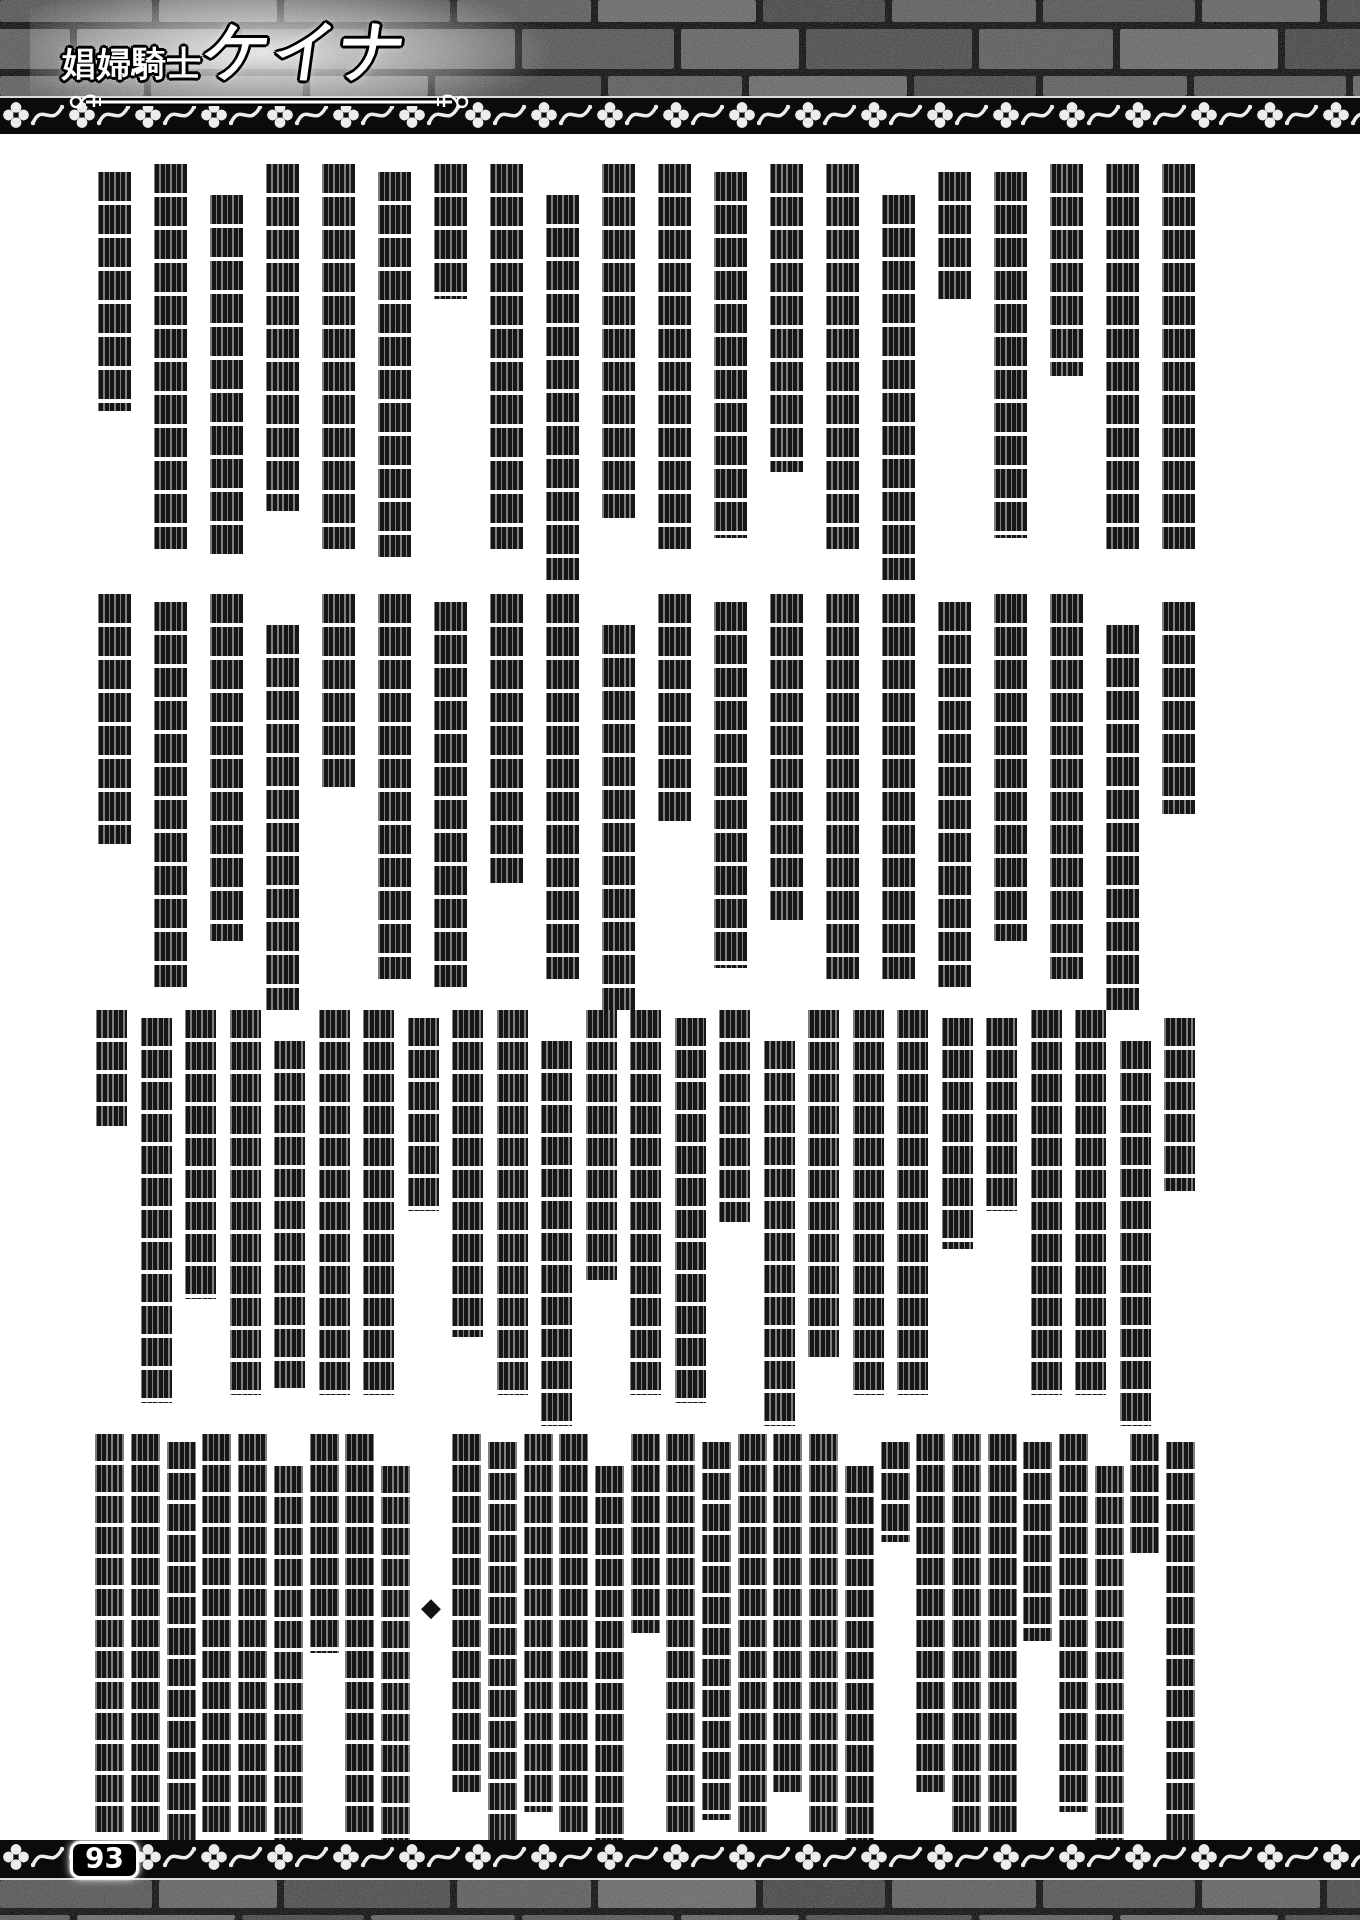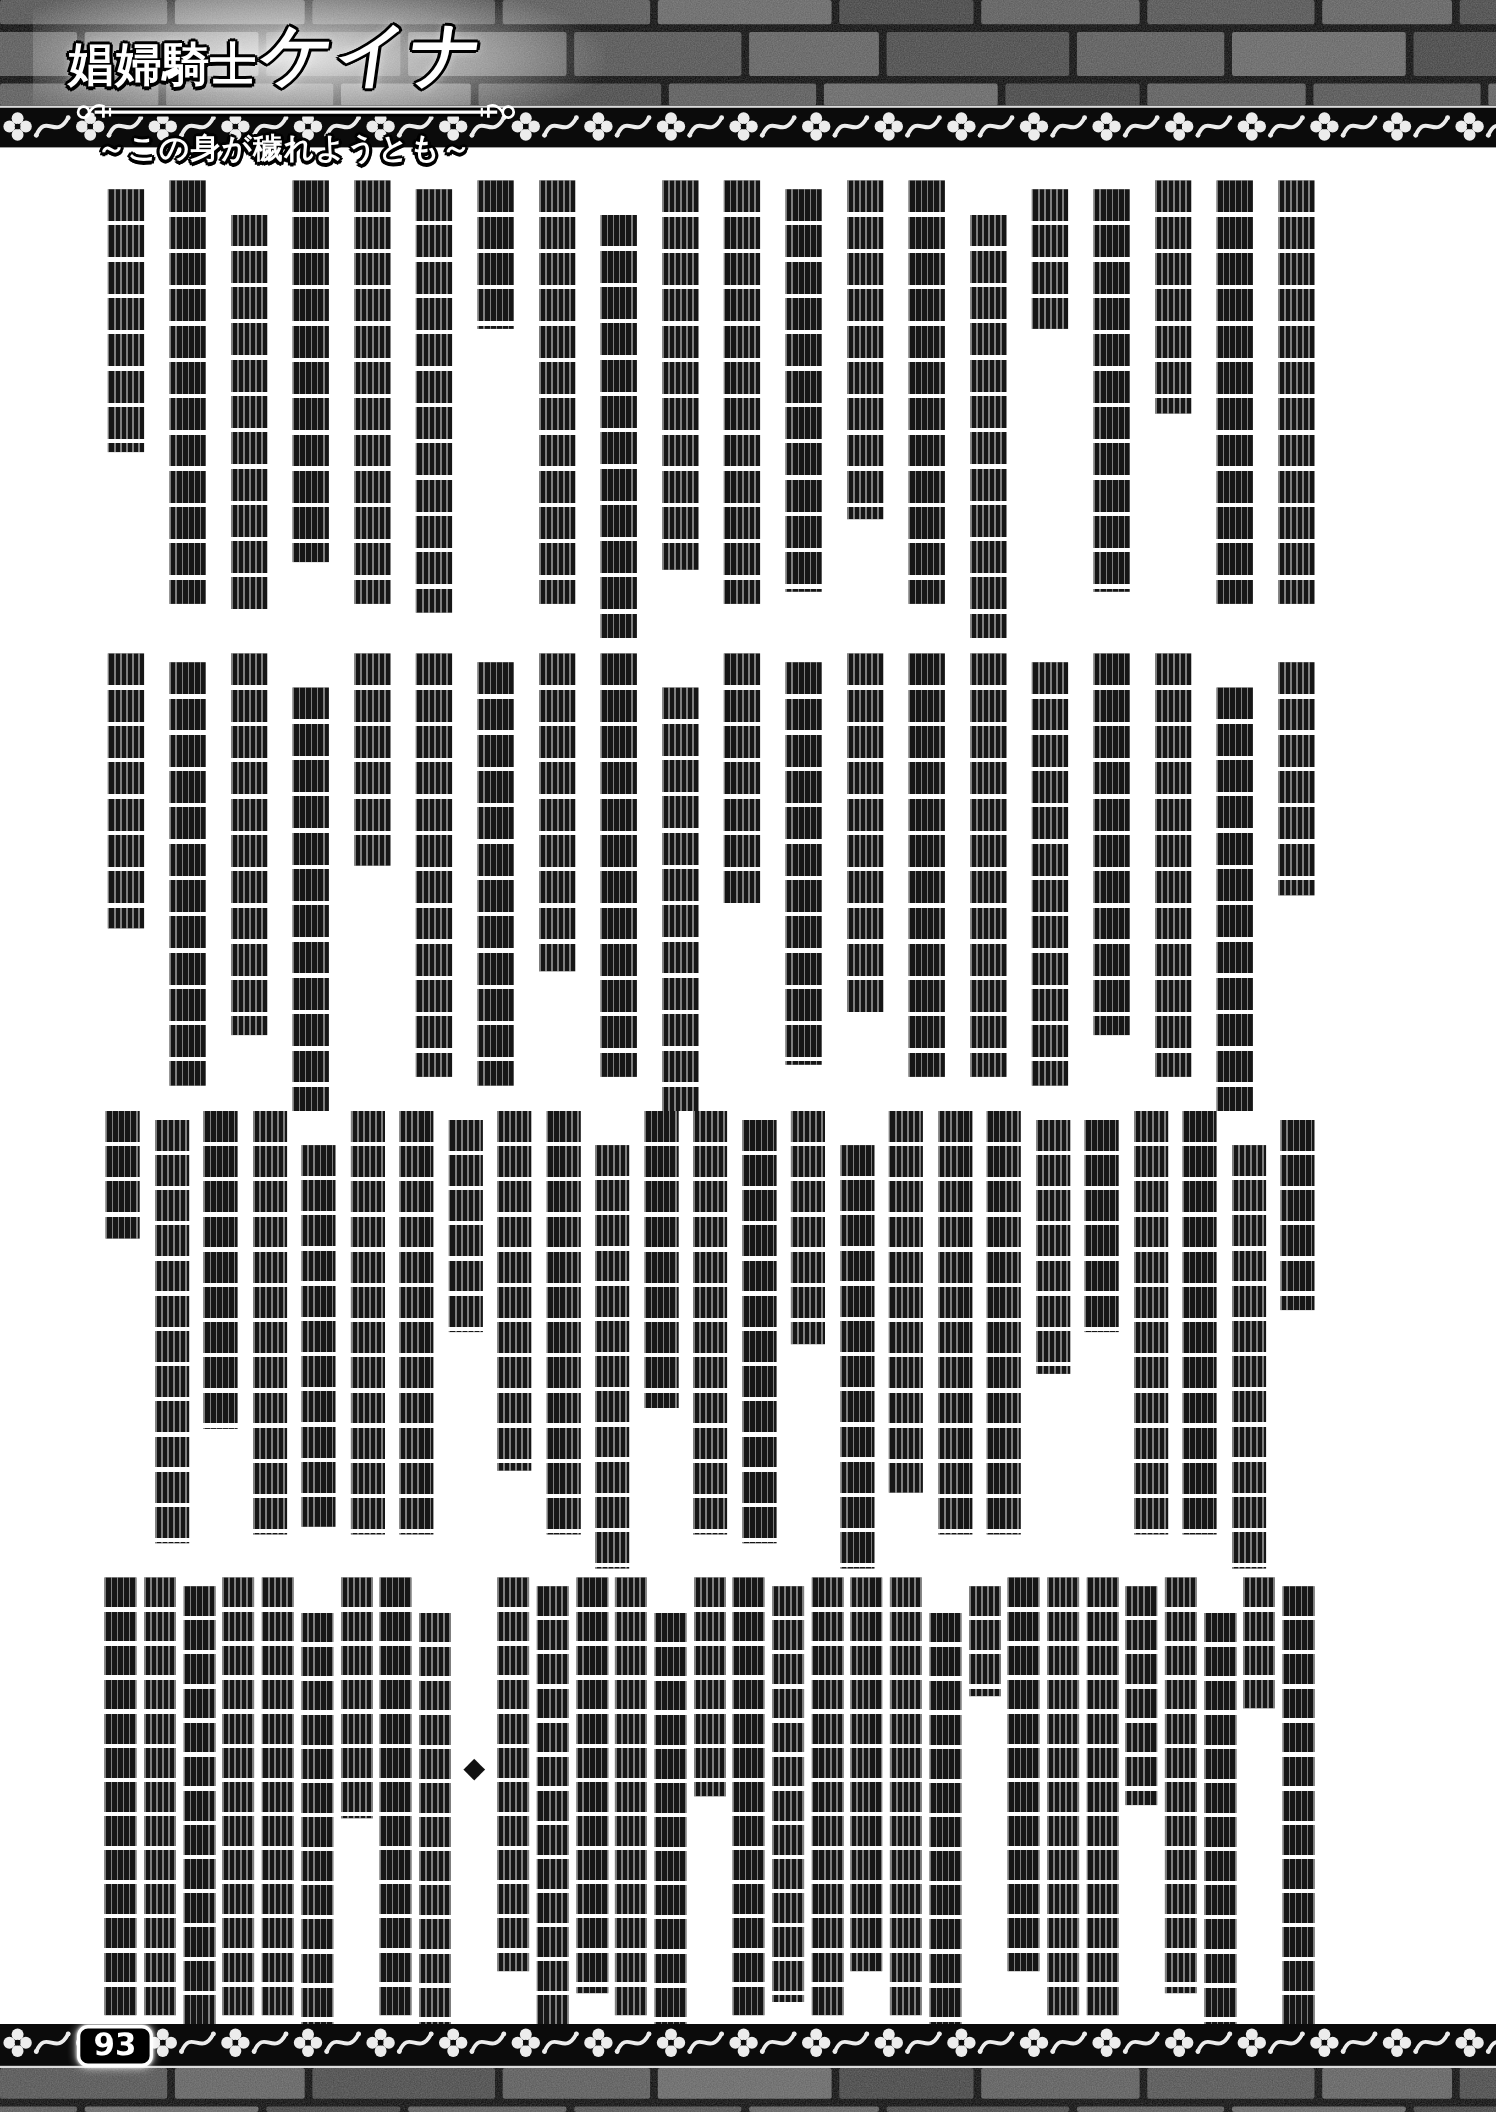--- a/index.html
+++ b/index.html
@@ -8,21 +8,21 @@
 
   
   .top-bar{position:absolute;left:0;top:0;width:1360px;height:134px;background:#0a0a0a;}
   .brick-svg{position:absolute;left:0;top:0;width:100%;display:block;}
   .title-glow{position:absolute;left:30px;top:-10px;width:520px;height:140px;
       background:radial-gradient(ellipse at 45% 45%, rgba(255,255,255,.85) 0%, rgba(255,255,255,.35) 45%, rgba(255,255,255,0) 72%);
       pointer-events:none;}
   .title-block{position:absolute;left:62px;top:6px;width:440px;z-index:5;}
   .title-line{display:flex;align-items:flex-end;font-family:"DejaVu Sans","Liberation Sans",sans-serif;
       color:#fff;white-space:nowrap;}
-  .title-small{font-size:42px;font-weight:bold;letter-spacing:1px;margin-bottom:6px;
+  .title-small{font-size:34px;font-weight:bold;letter-spacing:1px;margin-bottom:6px;
       text-shadow:-3px 0 #000,3px 0 #000,0 -3px #000,0 3px #000,-2px -2px #000,2px -2px #000,-2px 2px #000,2px 2px #000,0 0 9px rgba(255,255,255,.9);}
   .title-large{font-size:64px;font-weight:bold;letter-spacing:2px;transform:skewX(-8deg);margin-left:4px;
       text-shadow:-3px 0 #000,3px 0 #000,0 -3px #000,0 3px #000,-2px -2px #000,2px -2px #000,-2px 2px #000,2px 2px #000,0 0 10px rgba(255,255,255,.9);}
   .title-divider{display:block;margin:-4px 0 0 2px;}
   .subtitle{margin:2px 0 0 26px;font-family:"DejaVu Sans","Liberation Sans",sans-serif;
       font-size:27px;font-weight:bold;color:#fff;letter-spacing:1px;white-space:nowrap;
       text-shadow:-3px 0 #000,3px 0 #000,0 -3px #000,0 3px #000,-2px -2px #000,2px -2px #000,-2px 2px #000,2px 2px #000;}
   .ornament-strip{position:absolute;left:0;width:1360px;height:38px;background:#0b0b0b;overflow:hidden;}
   .ornament-strip svg{display:block;width:1360px;height:34px;}
   .strip-top{top:96px;border-top:2px solid #dcdcdc;}
@@ -317,21 +317,20 @@
         <line x1="22" y1="13" x2="388" y2="13" stroke="#fff" stroke-width="3"></line>
         <circle cx="12" cy="13" r="5" fill="none" stroke="#fff" stroke-width="2.5"></circle>
         <path d="M17 13 q6 -9 14 -5" fill="none" stroke="#fff" stroke-width="2.5"></path>
         <line x1="30" y1="8" x2="30" y2="18" stroke="#fff" stroke-width="2.5"></line>
         <line x1="36" y1="9" x2="36" y2="17" stroke="#fff" stroke-width="2"></line>
         <circle cx="398" cy="13" r="5" fill="none" stroke="#fff" stroke-width="2.5"></circle>
         <path d="M393 13 q-6 -9 -14 -5" fill="none" stroke="#fff" stroke-width="2.5"></path>
         <line x1="380" y1="8" x2="380" y2="18" stroke="#fff" stroke-width="2.5"></line>
         <line x1="374" y1="9" x2="374" y2="17" stroke="#fff" stroke-width="2"></line>
       </svg>
-      <div class="subtitle">～この身が穢れようとも～</div>
     </div>
   </header>
 
   <main class="page-body">
       <div class="band" style="top: 30px; height: 385px; gap: 23px; --cell: 33px; --ink: 29px;">
         <div class="tcol ink" style="width: 33px; height: 385px; margin-top: 0px;"></div>
         <div class="tcol ink" style="width: 33px; height: 385px; margin-top: 0px;"></div>
         <div class="tcol ink" style="width: 33px; height: 212px; margin-top: 0px;"></div>
         <div class="tcol ink" style="width: 33px; height: 366px; margin-top: 8px;"></div>
         <div class="tcol ink" style="width: 33px; height: 127px; margin-top: 8px;"></div>

